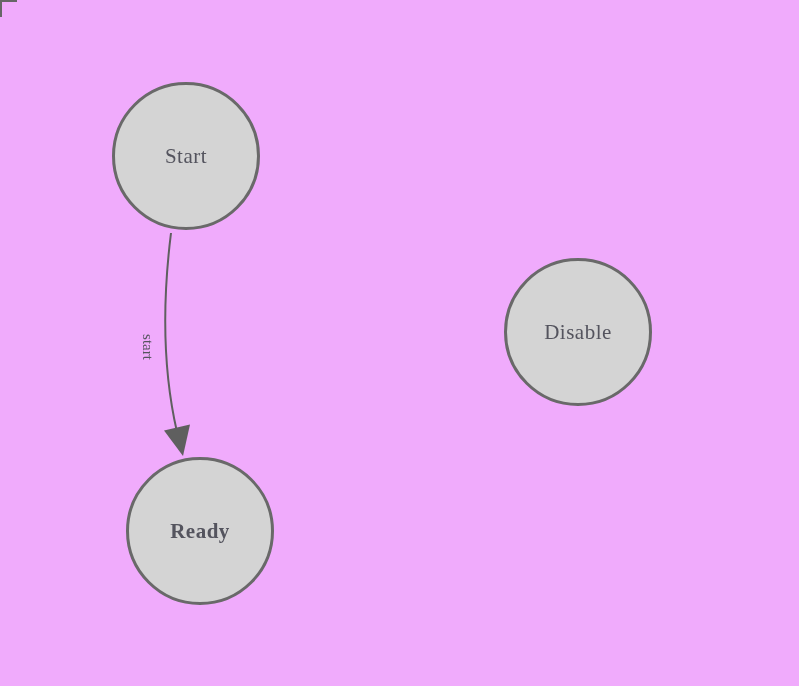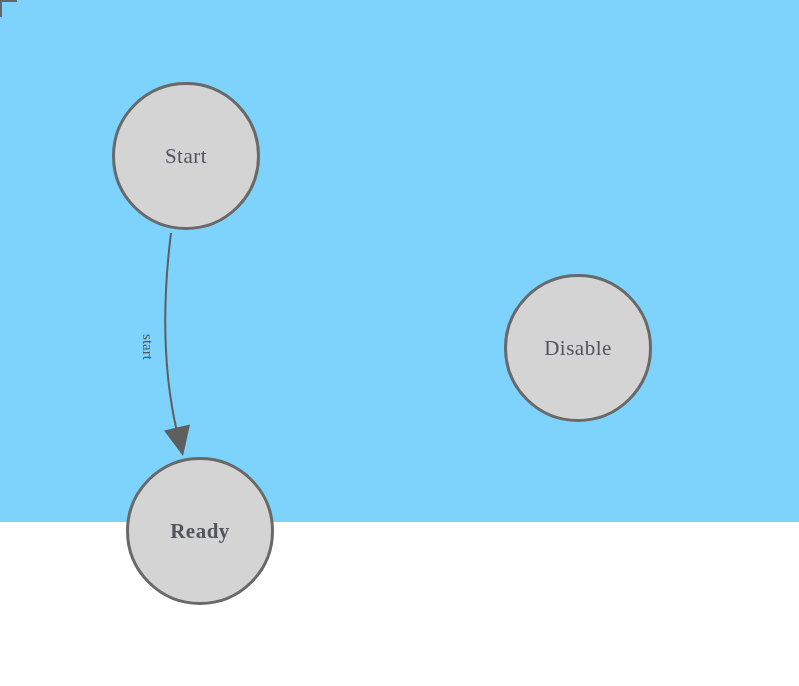--- a/index.html
+++ b/index.html
@@ -7,22 +7,22 @@
     padding: 0;
     background: #ffffff;
     width: 799px;
     height: 686px;
     overflow: hidden;
     font-family: "Liberation Serif", "DejaVu Serif", serif;
   }
   .canvas {
     position: relative;
     width: 799px;
-    height: 522px;
-    background: #7dd3fc;
+    height: 686px;
+    background: #f0abfc;
   }
   .corner-mark {
     position: absolute;
     left: 0;
     top: 0;
     width: 15px;
     height: 15px;
     border-left: 2px solid #666666;
     border-top: 2px solid #666666;
   }
@@ -50,21 +50,21 @@
     cursor: default;
   }
   .node-label {
     font-size: 21px;
     color: #54545e;
     letter-spacing: 0.5px;
     user-select: none;
   }
   #node-start   { left: 112px; top: 82px;  }
   #node-ready   { left: 126px; top: 457px; font-weight: bold; }
-  #node-disable { left: 504px; top: 274px; }
+  #node-disable { left: 504px; top: 258px; }
   .edge-label {
     position: absolute;
     left: 147px;
     top: 347px;
     transform: translate(-50%, -50%) rotate(90deg);
     transform-origin: center center;
     font-size: 15px;
     color: #54545e;
     white-space: nowrap;
     user-select: none;

